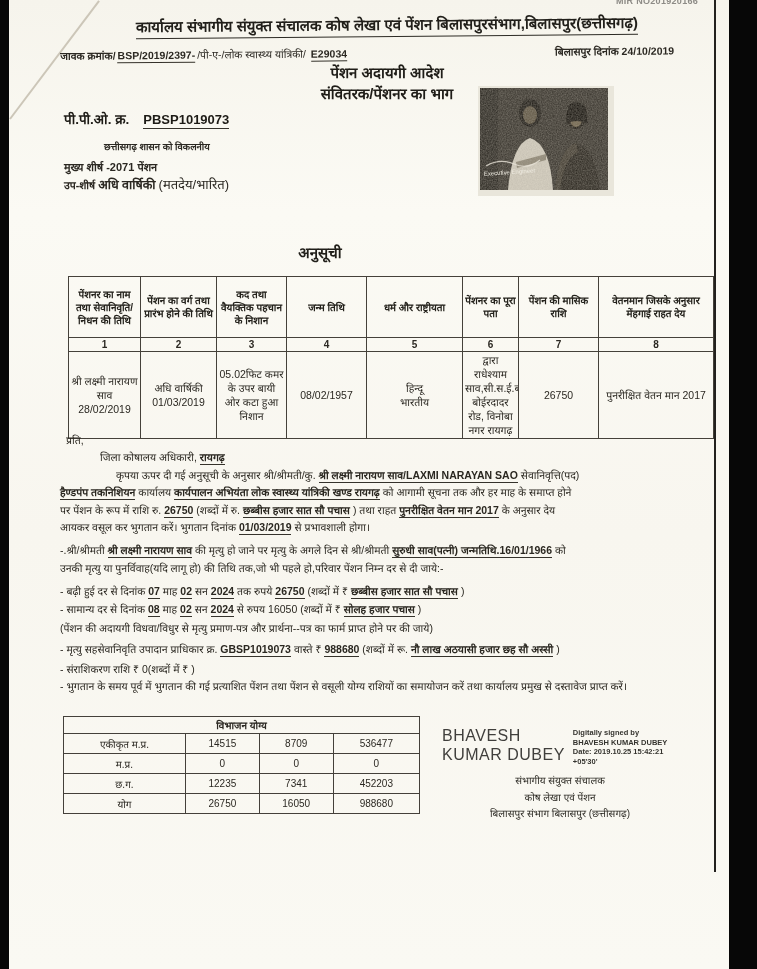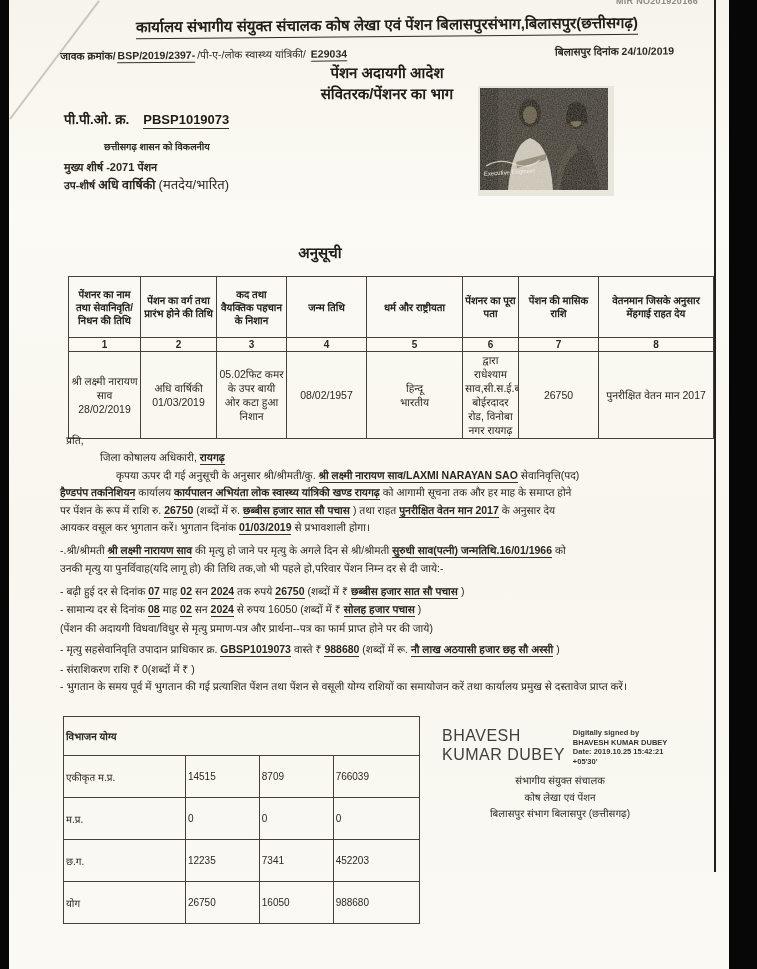--- a/index.html
+++ b/index.html
@@ -48,21 +48,21 @@
   .sched .drow td{height:76px;font-size:10.5px;line-height:14px;}
   .sched .tiny{font-size:8px;line-height:10px;}
   
   .body-text{position:absolute;left:60px;top:432px;width:656px;font-size:10.5px;line-height:17.4px;color:#2a2720;}
   .body-text .ind1{margin-left:6px;}
   .body-text .ind2{margin-left:40px;}
   .body-text .ind3{margin-left:56px;}
   .mt6{margin-top:6px;} .mt4{margin-top:4px;} .mt2{margin-top:2px;}
   
   .div-table{position:absolute;left:63px;top:716px;width:357px;border-collapse:collapse;font-size:10px;}
-  .div-table td{border:1px solid #44403a;text-align:left;height:17px;padding:12px 2px;margin-top:36px;}
+  .div-table td{border:1px solid #44403a;text-align:center;height:17px;padding:1px 2px;margin-top:36px;}
   .div-table .dt-title{font-weight:bold;height:14px;}
   .div-table .lbl{width:148px;}
   .div-table .c2{width:73px;} .div-table .c3{width:65px;} .div-table .c4{width:65px;}
   
   .sig{position:absolute;left:432px;top:726px;width:256px;}
   .sig-row{display:flex;}
   .sig-name{font-size:16px;line-height:19px;letter-spacing:.5px;color:#403f3c;padding-left:10px;}
   .sig-digital{font-size:7.5px;line-height:9.5px;color:#35342f;margin-left:8px;margin-top:2px;font-weight:bold;}
   .sig-titles{margin-top:7px;text-align:center;font-size:10px;line-height:16.5px;color:#2c2a24;}
 </style>
@@ -268,21 +268,21 @@
 
   <table class="div-table">
     <tbody>
         <tr>
       <td colspan="4" class="dt-title">विभाजन योग्य</td>
     </tr>
     <tr>
       <td>एकीकृत म.प्र.</td>
       <td>14515</td>
       <td>8709</td>
-      <td>766039</td>
+      <td>536477</td>
     </tr>
     <tr>
       <td>म.प्र.</td>
       <td>0</td>
       <td>0</td>
       <td>0</td>
     </tr>
     <tr>
       <td>छ.ग.</td>
       <td>12235</td>

